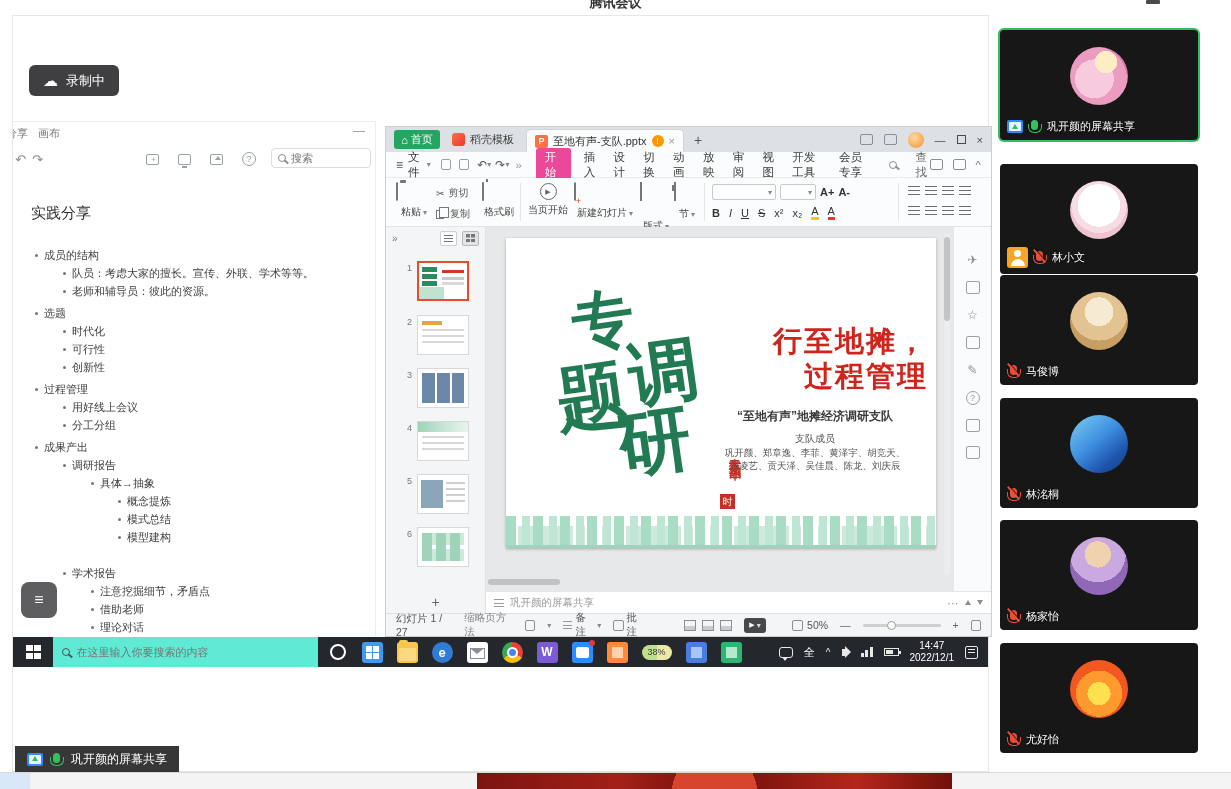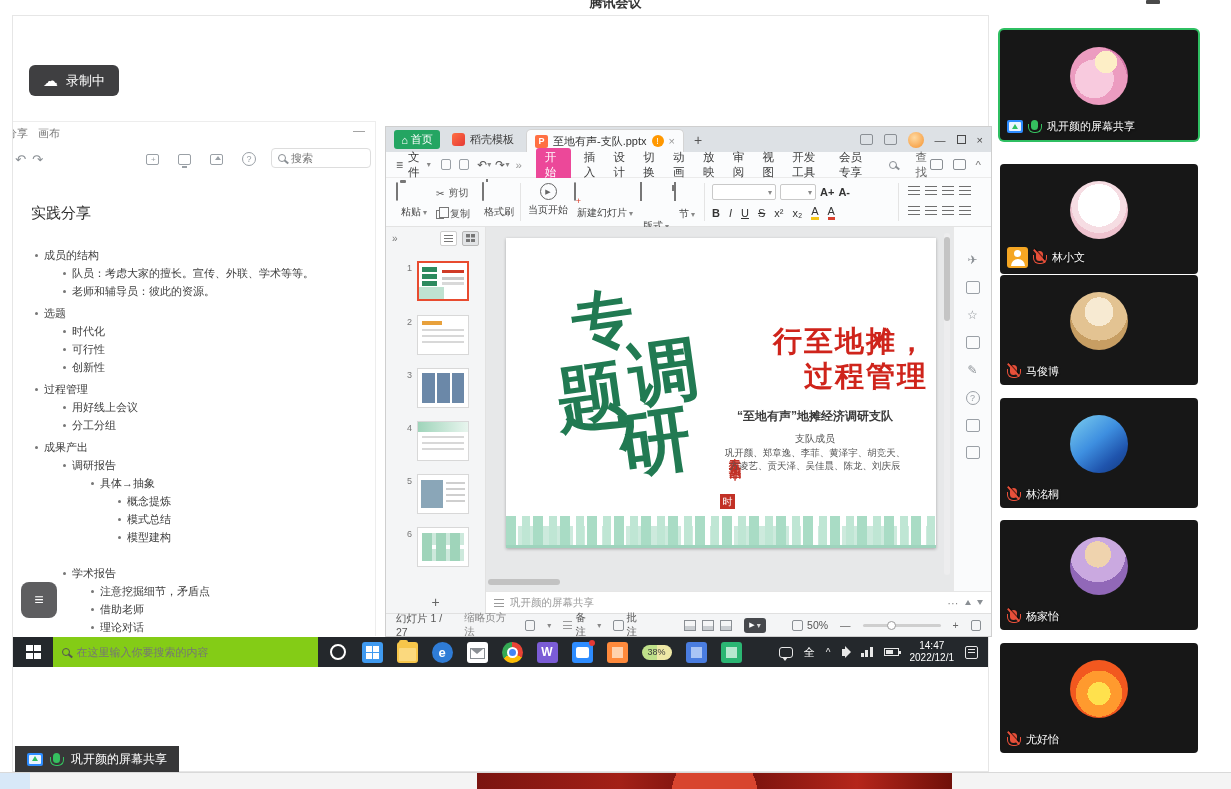--- a/index.html
+++ b/index.html
@@ -163,21 +163,21 @@
   .sic{width:11px;height:11px;border:1.2px solid #8a8f94;border-radius:2px}
   .vic{width:12px;height:11px;border:1.2px solid #8a8f94;background:linear-gradient(transparent 55%,#c9cdd1 55%)}
   .playpill{width:24px;height:15px;background:#46484c;border-radius:3px;color:#fff;font-size:7px;
      display:flex;align-items:center;justify-content:center;gap:2px}
   .ztrack{width:84px;height:3px;background:#cfcfcf;border-radius:2px;position:relative}
   .zthumb{position:absolute;left:24px;top:-3px;width:9px;height:9px;border-radius:50%;background:#fff;border:1px solid #9a9a9a}
   
   .taskbar{left:0;top:621px;width:975px;height:30px;background:#24282c;display:flex;align-items:center}
   .winlogo{display:grid;grid-template-columns:6.5px 6.5px;grid-template-rows:6.5px 6.5px;gap:1.5px;margin:0 12px 0 13px}
   .winlogo i{background:#fff}
-  .tsearch{width:265px;height:30px;background:#84cc16;display:flex;align-items:center;gap:7px;padding:0 9px}
+  .tsearch{width:265px;height:30px;background:#5eead4;display:flex;align-items:center;gap:7px;padding:0 9px}
   .tsearch .mag{border-color:#555}.tsearch .mag::after{background:#555}
   .tsearch input{border:0;outline:0;font-size:11px;color:#555;width:210px;background:transparent}
   .cortana{width:16px;height:16px;border:2px solid #fff;border-radius:50%;margin:0 12px}
   .apps{display:flex;align-items:center;gap:14px;margin-left:4px}
   .app{width:21px;height:21px;border-radius:3px;position:relative;flex:none}
   .ap1{background:#3f9af0}.ap1::after{content:"";position:absolute;width:6px;height:6px;background:#fff;left:4px;top:4px;
      box-shadow:7px 0 #fff,0 7px #fff,7px 7px #fff}
   .ap2{background:#f7c64a}.ap2::before{content:"";position:absolute;left:2px;top:-2px;width:9px;height:4px;background:#f7c64a;border-radius:2px 2px 0 0}
   .ap2::after{content:"";position:absolute;left:2px;right:2px;top:6px;bottom:2px;background:#fbd97e;border-radius:1px}
   .ap3{background:#2f7cd6;border-radius:50%;color:#fff;font-size:13px;font-weight:bold;display:flex;align-items:center;justify-content:center}

